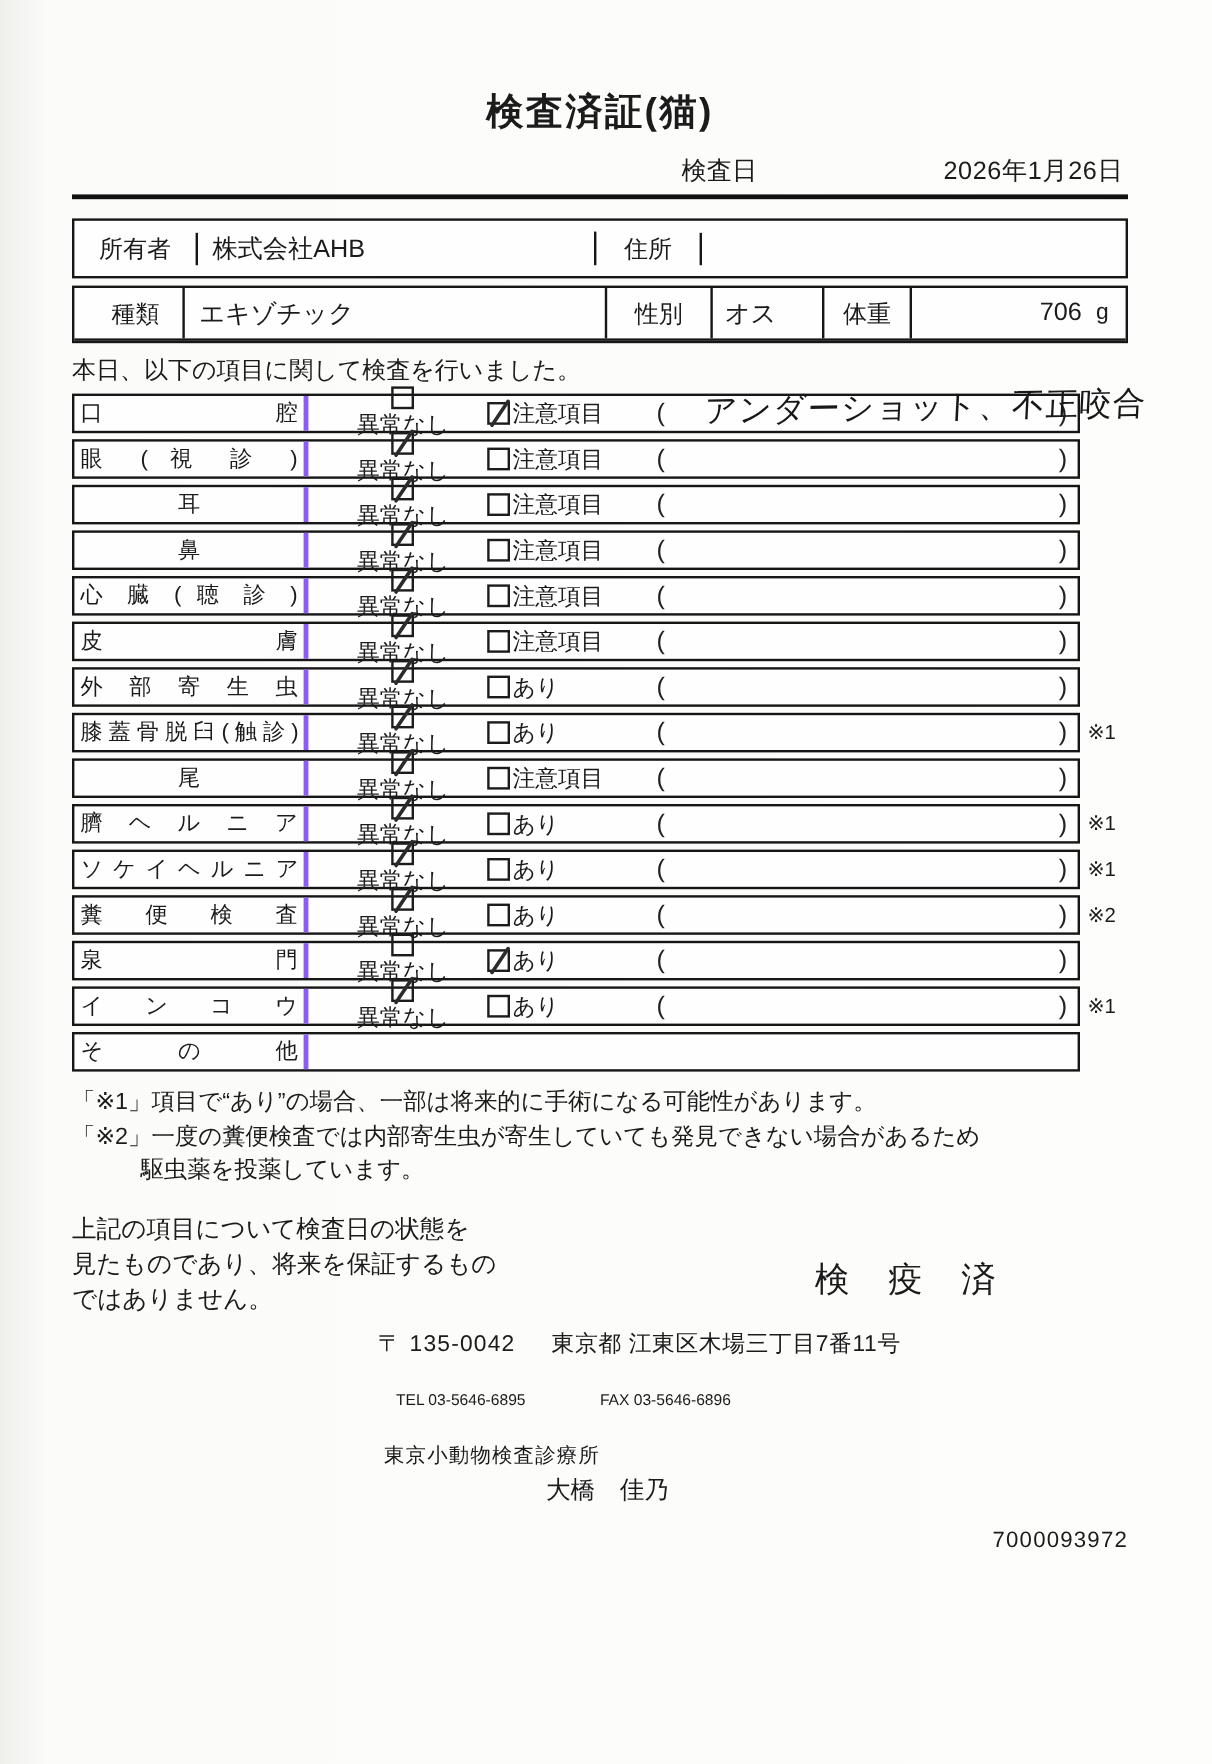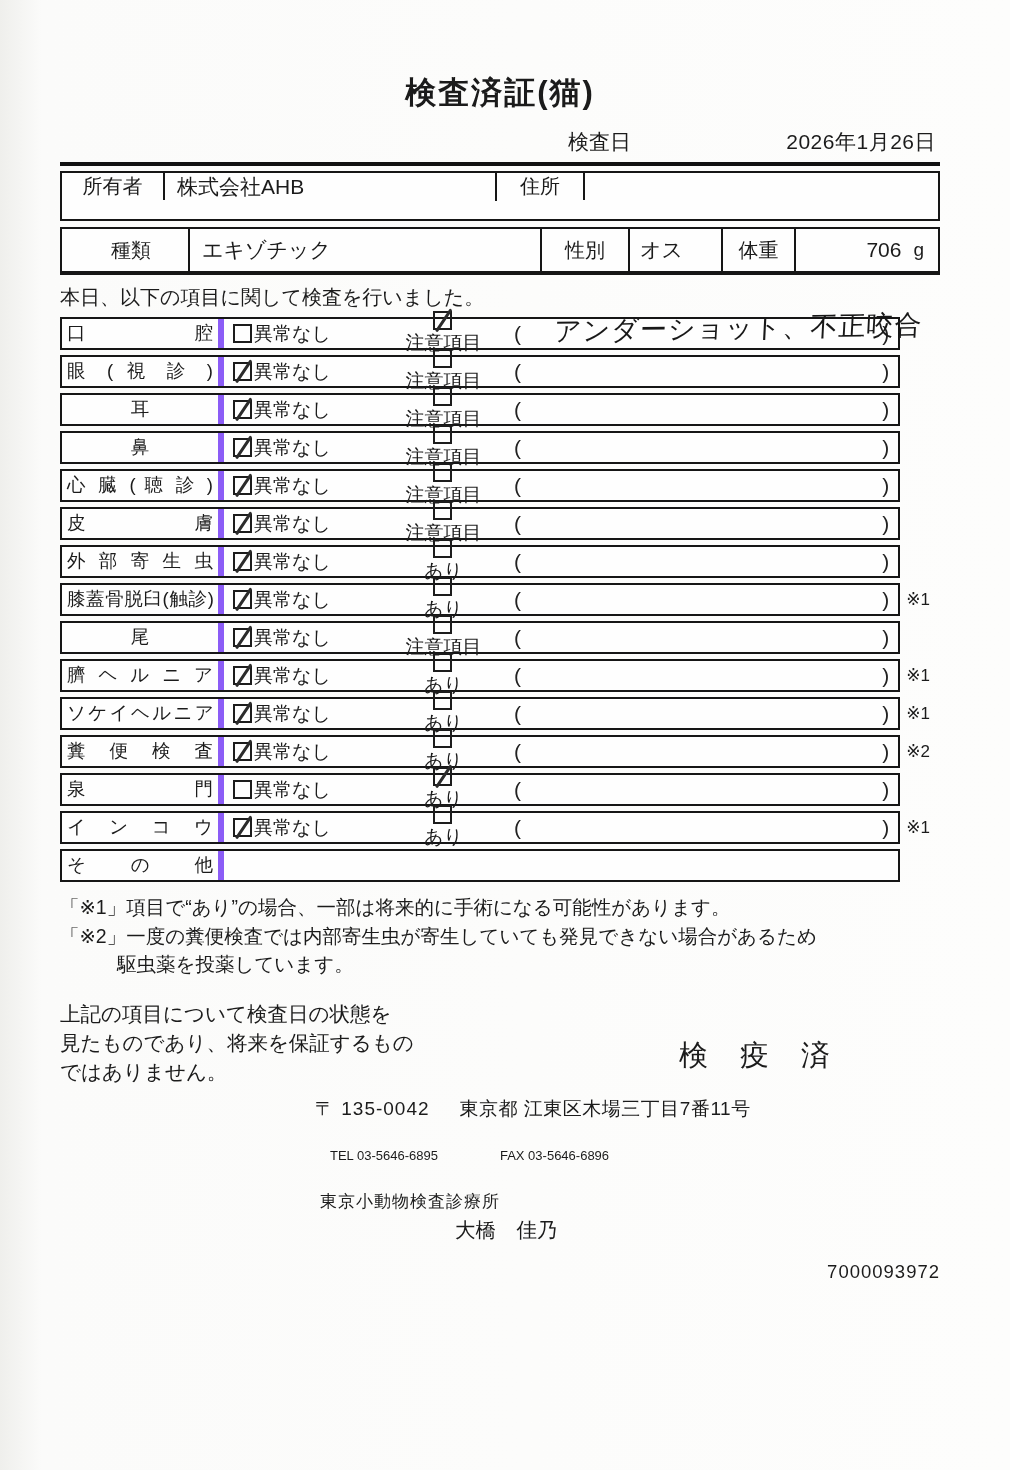--- a/index.html
+++ b/index.html
@@ -19,58 +19,58 @@
   
   .title{padding-top:72px;text-align:center;font-size:31px;font-weight:600;letter-spacing:2px;}
   .daterow{display:flex;align-items:flex-end;margin-top:14px;height:28px;font-size:21px;}
   .daterow .spacer{width:508px;}
   .daterow .datelabel{font-weight:500;}
   .daterow .dateval{margin-left:auto;padding-right:4px;letter-spacing:0.5px;}
   .toprule{margin-top:6px;height:4px;background:#111;}
 
   
   .box{border:2px solid #161616;background:#fefefe;box-sizing:border-box;}
-  .owner-table{margin-top:5px;display:flex;height:50px;align-items:flex-start;}
+  .owner-table{margin-top:16px;display:flex;height:50px;align-items:center;}
   .cell{display:flex;align-items:center;box-sizing:border-box;font-size:21px;}
   .cell.lbl{justify-content:center;font-size:20px;}
   .br{border-right:2px solid #161616;}
   .w-owner{width:103px;}
   .w-ownerval{width:332px;padding-left:12px;}
   .w-addr{width:88px;}
   .w-addrval{flex:1;padding-left:10px;letter-spacing:0.5px;}
 
   .info-table{margin-top:6px;}
   .info-row{display:flex;height:42px;align-items:stretch;}
   .info-row.first{border-bottom:2px solid #161616;}
-  .w-kind{width:128px;padding-left:12px;}
+  .w-kind{width:92px;padding-left:12px;}
   .w-kindval{width:352px;padding-left:12px;}
   .w-sex{width:88px;}
   .w-sexval{width:93px;padding-left:10px;}
   .w-weight{width:73px;}
   .w-weightval{flex:1;justify-content:flex-end;padding-right:14px;}
   .w-weightval .unit{margin-left:12px;font-size:19px;}
   .w-no{width:88px;justify-content:center;font-size:20px;}
   .w-noval{flex:1;padding-left:10px;letter-spacing:0.5px;}
 
   .intro{margin-top:9px;font-size:20px;}
 
   
   .exam{margin-top:6px;}
   .erow{display:flex;align-items:center;margin-bottom:5px;}
   .erow-box{width:845px;height:33px;border:2px solid #161616;background:#fefefe;
     box-sizing:border-box;display:flex;align-items:stretch;}
-  .ecell-label{width:162px;border-right:6px solid #8b5cf6;box-sizing:border-box;
+  .ecell-label{width:195px;border-right:4px solid #8b5cf6;box-sizing:border-box;
     font-size:18.5px;line-height:28px;padding:0 5px;overflow:hidden;white-space:nowrap;}
   .just{text-align:justify;text-align-last:justify;}
   .center{text-align:center;text-align-last:center;}
   .tight{letter-spacing:-0.8px;}
   .ecell-opts{flex:1;display:flex;align-items:center;padding:0 9px;position:relative;}
   .opt{display:inline-flex;align-items:center;}
-  .opt1{width:140px;}
-  .opt2{width:141px;flex-direction:column;}
+  .opt1{width:140px;flex-direction:column;}
+  .opt2{width:141px;}
   .cb{width:15px;height:15px;border:2px solid #1c1c1c;box-sizing:content-box;
     position:relative;margin-right:2px;flex:none;}
   .cb.checked::after{content:"";position:absolute;left:-5px;top:6px;width:27px;height:2.5px;
     background:#2b2b2b;transform:rotate(-56deg);border-radius:2px;}
   .optlabel{font-size:19px;white-space:nowrap;}
   .paren-area{flex:1;display:flex;justify-content:space-between;align-items:center;position:relative;}
   .paren-open::before{content:"(";font-size:21px;color:#222;}
   .paren-close::before{content:")";font-size:21px;color:#222;}
   .finding{position:absolute;left:40px;top:-12px;font-size:27px;font-weight:500;
     white-space:nowrap;letter-spacing:1px;color:#181818;transform:rotate(-1deg) skewX(-4deg);z-index:3;}

